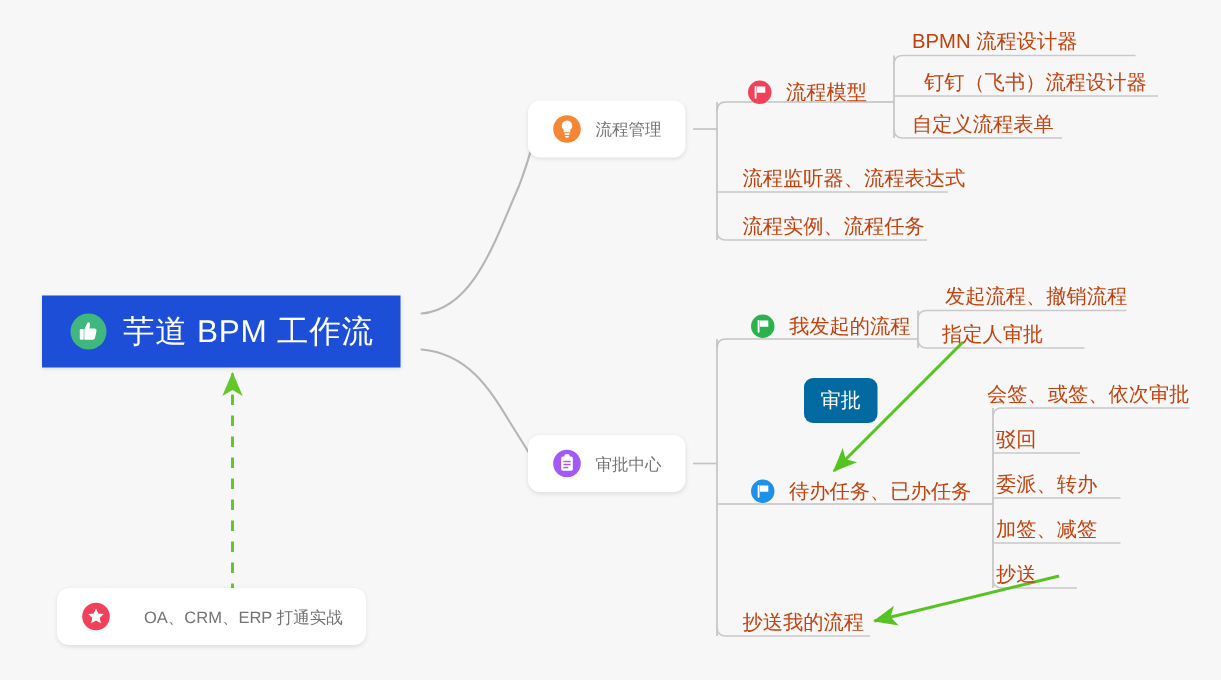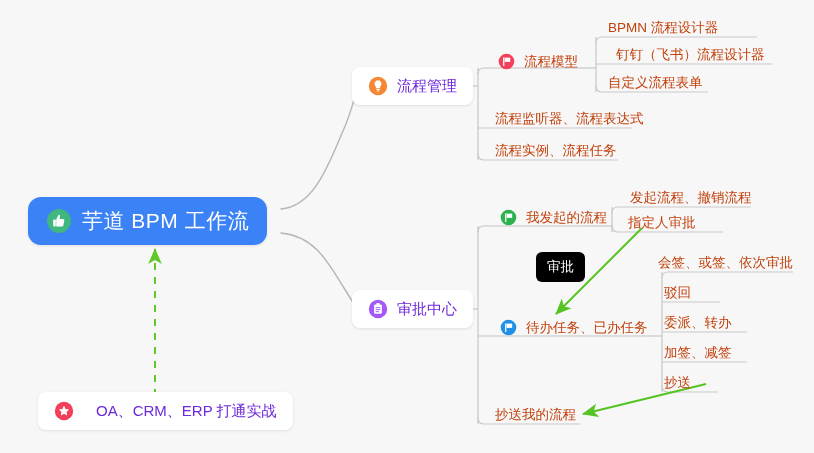--- a/index.html
+++ b/index.html
@@ -33,22 +33,22 @@
   .node {
     position: absolute;
     box-sizing: border-box;
     display: flex;
     align-items: center;
     white-space: nowrap;
   }
 
   
   .root {
-    background: #3b82f6;
-    border-radius: 13px;
+    background: #1d4ed8;
+    border-radius: 0;
     padding: 0 18px;
     height: 48px;
     box-shadow: 0 1px 3px rgba(0,0,0,0.10);
     justify-content: flex-end;
   }
   .root .label {
     color: #ffffff;
     font-size: 21px;
     letter-spacing: 0.5px;
     margin-left: 10px;
@@ -56,41 +56,41 @@
 
   
   .card {
     background: #ffffff;
     border-radius: 8px;
     height: 38px;
     padding: 0 16px;
     box-shadow: 0 1px 3px rgba(0,0,0,0.10);
   }
   .card .label {
-    color: #6d28d9;
-    font-size: 15px;
+    color: #737373;
+    font-size: 11px;
     margin-left: 9px;
   }
 
   
   .leaf {
     height: 26px;
     padding: 0 6px 0 8px;
     align-items: flex-end;
   }
   .leaf .label {
     color: #c2410c;
     font-size: 13.5px;
     line-height: 17px;
   }
   .leaf.with-icon .label { margin-left: 9px; }
 
   
   .tag {
-    background: #000000;
+    background: #0369a1;
     border-radius: 6px;
     height: 30px;
     padding: 0 11px;
     justify-content: flex-start;
   }
   .tag .label {
     color: #ffffff;
     font-size: 13.5px;
   }
 

